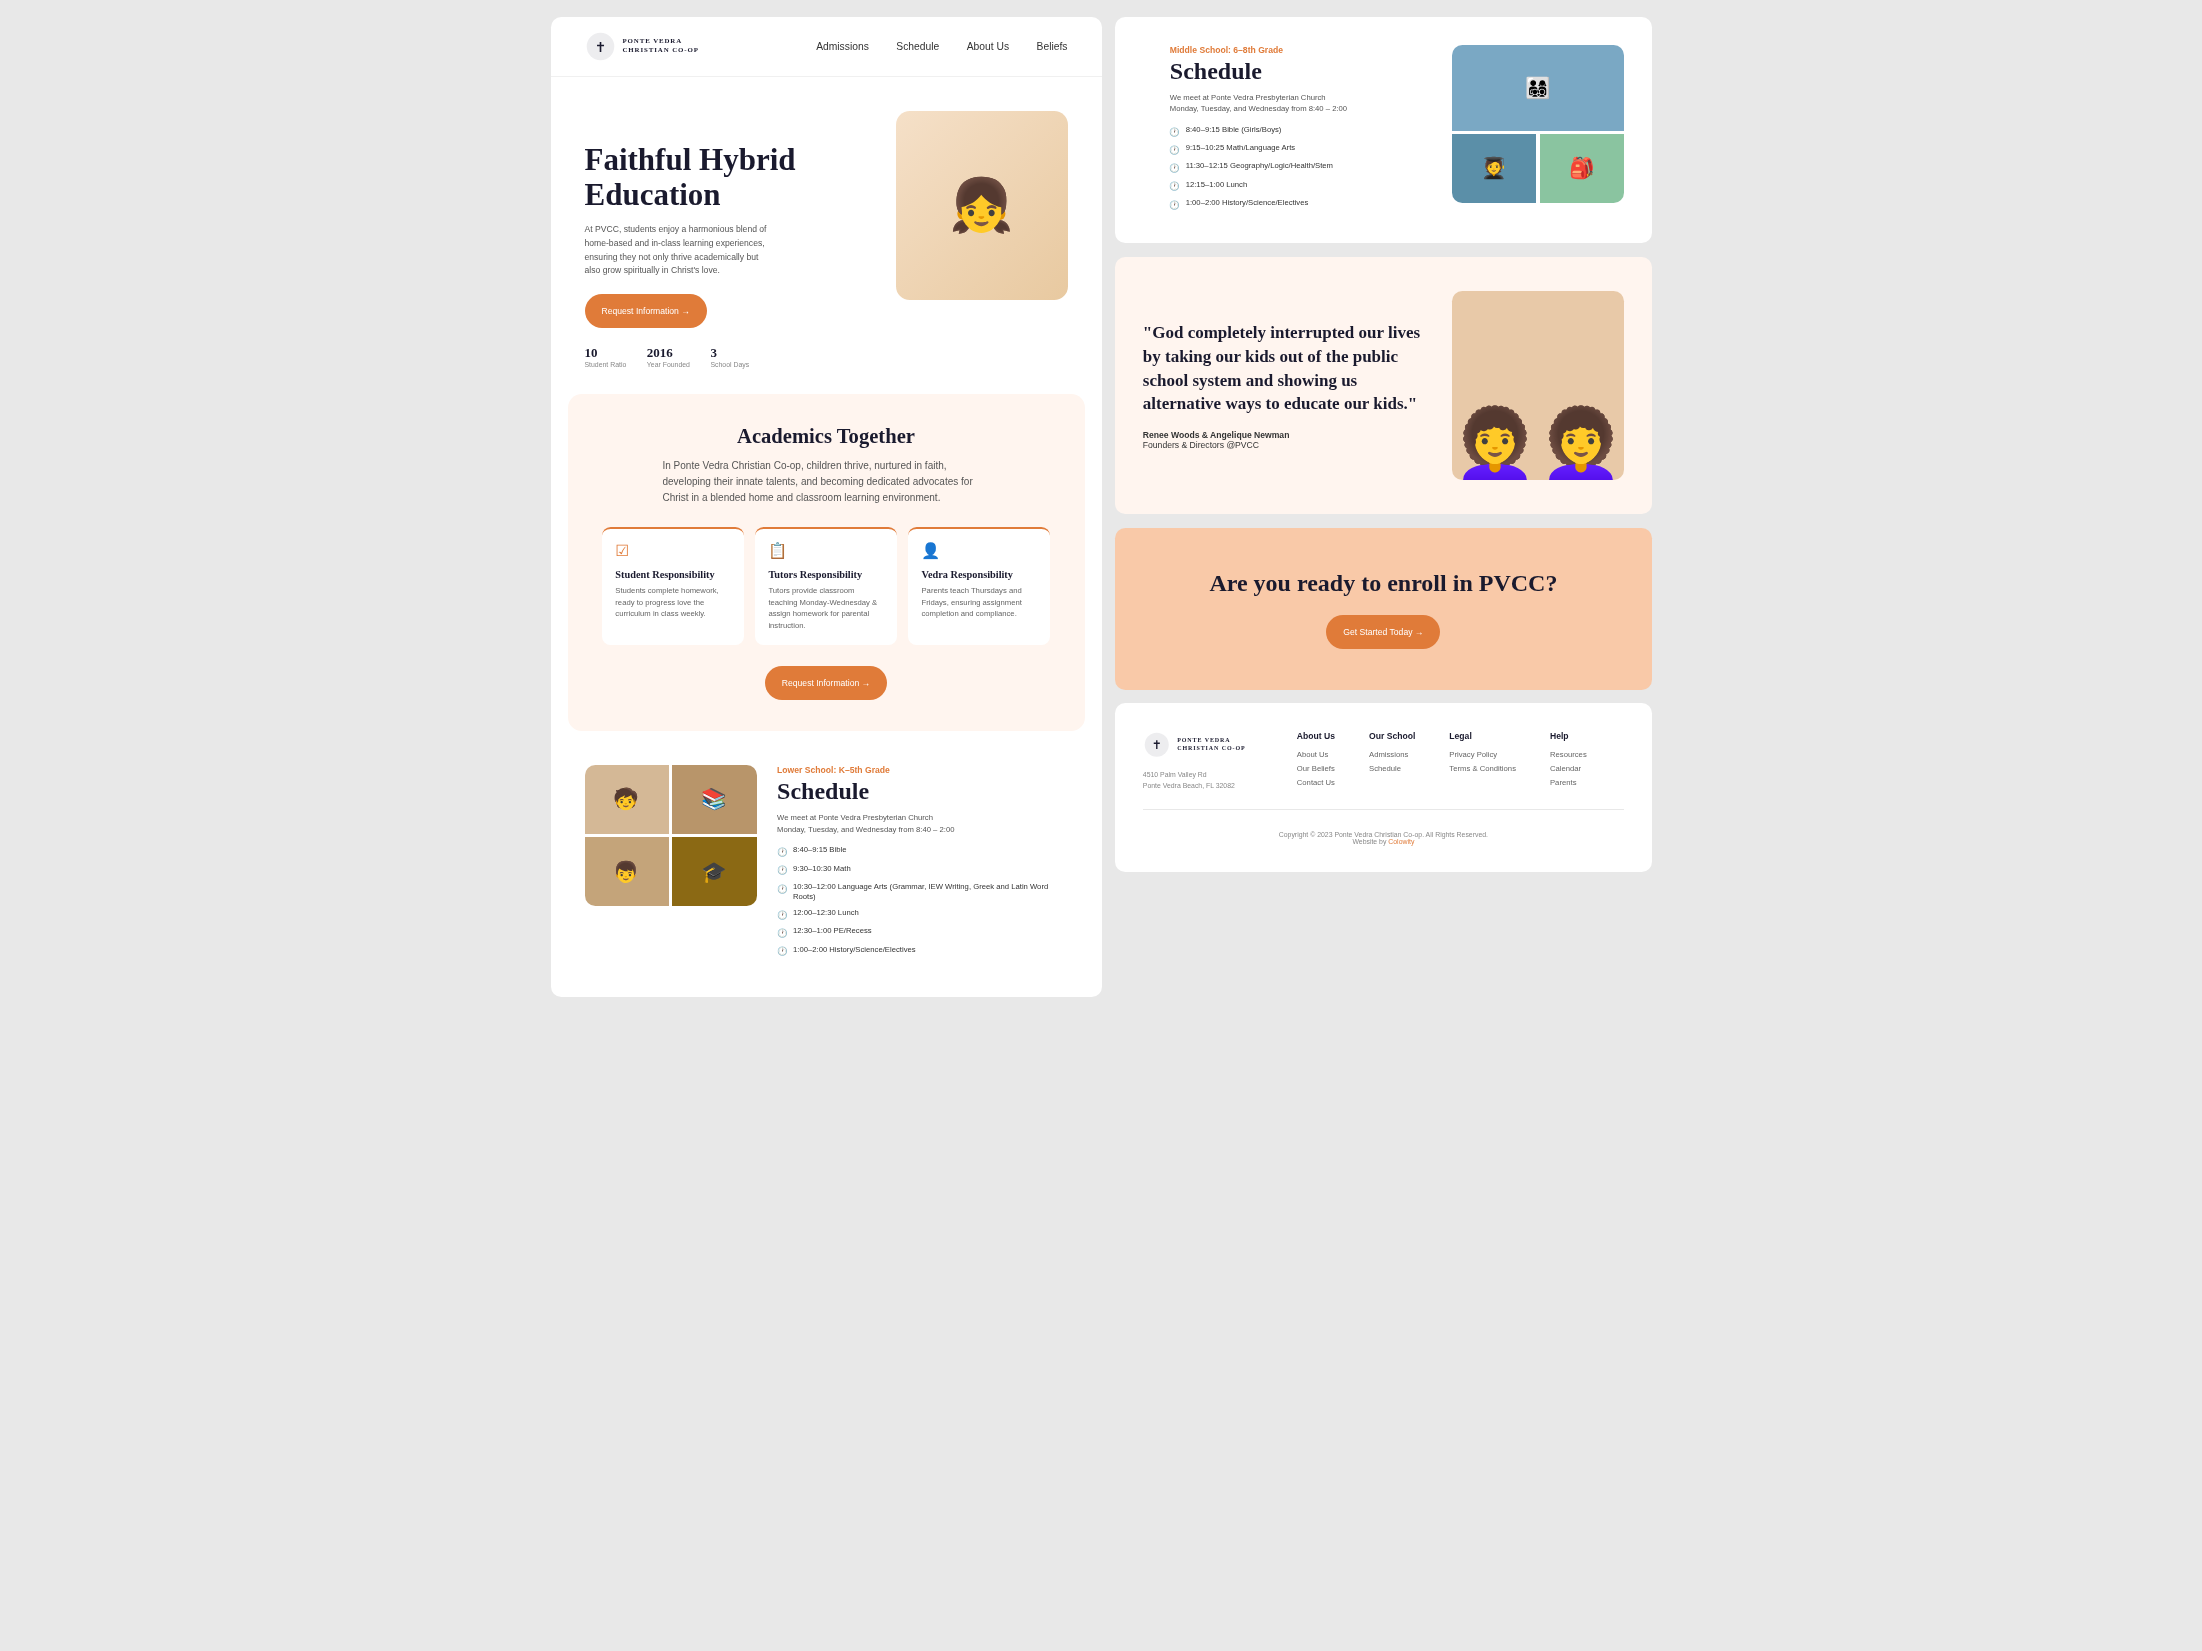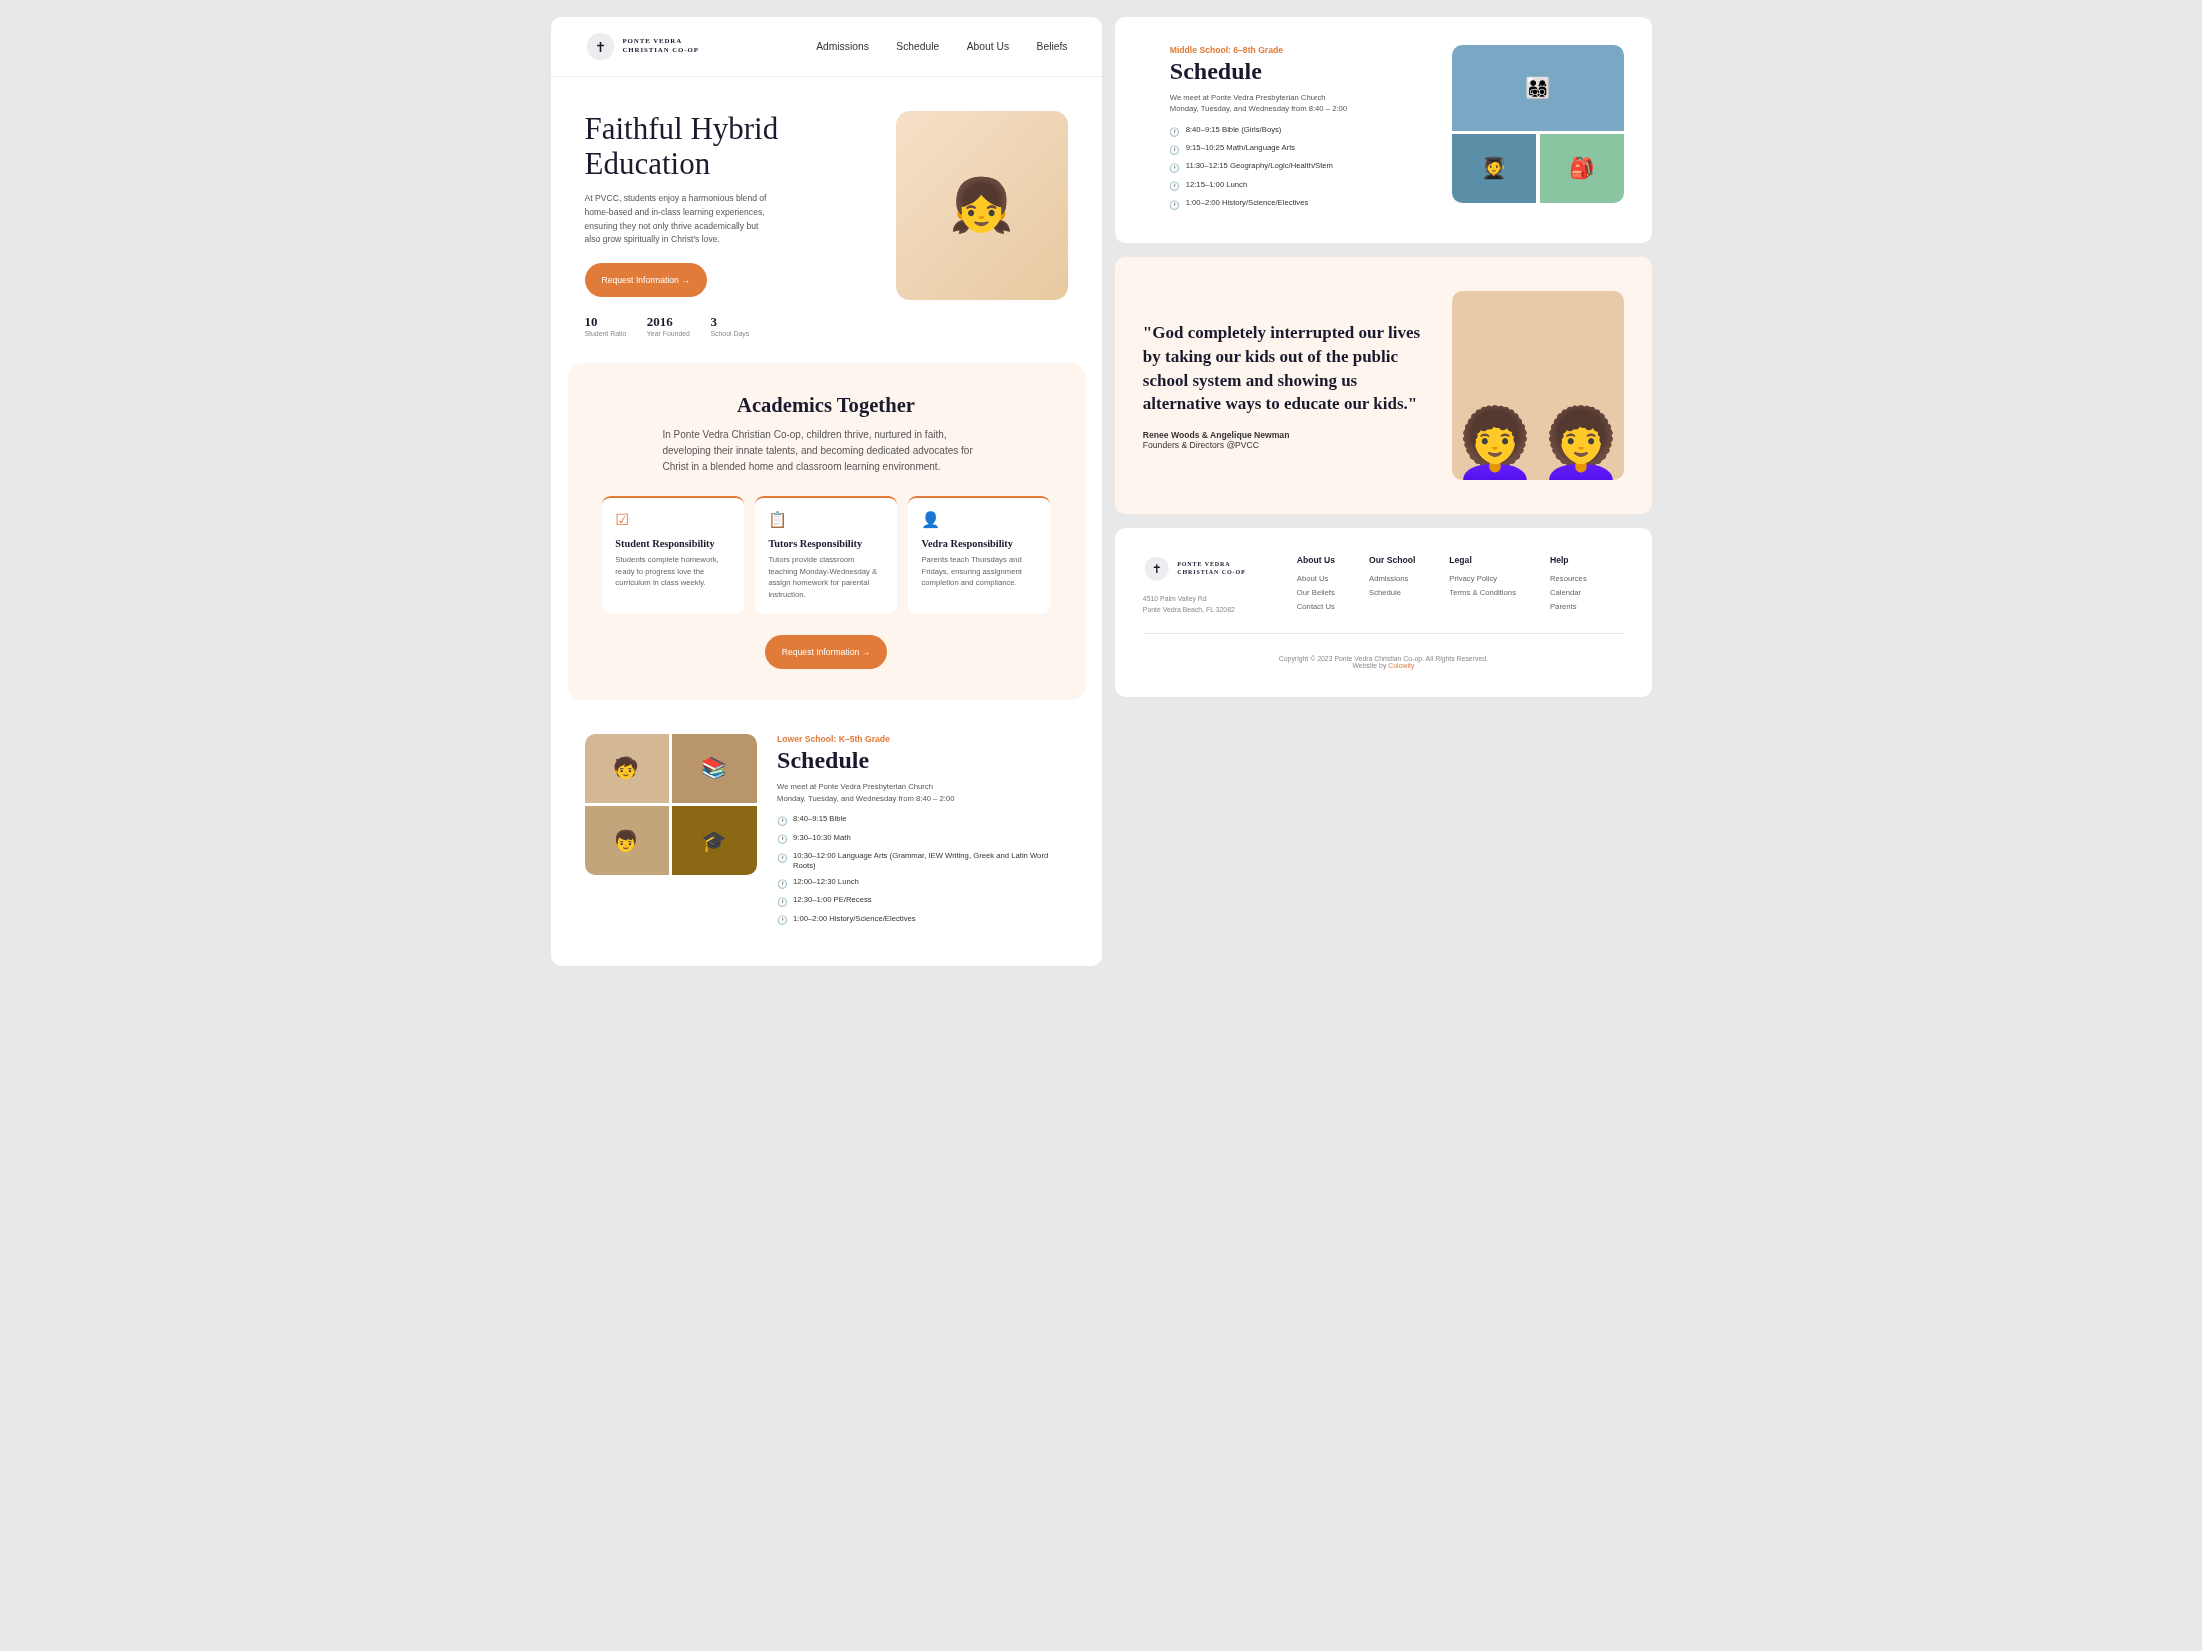--- a/index.html
+++ b/index.html
@@ -67,24 +67,25 @@
       padding: 34px 34px 26px;
       display: flex;
       gap: 17px;
       align-items: flex-start;
     }
     .hero-content {
       flex: 1;
     }
     .hero-title {
       font-size: 31px;
-      font-weight: 400;
+      font-weight: 700;
       color: #1a1a2e;
       line-height: 1.15;
       margin-bottom: 10.3px;
+      margin-top: 31px;
     }
     .hero-desc {
       font-size: 8.6px;
       color: #555;
       line-height: 1.6;
       max-width: 189px;
       margin-bottom: 15.5px;
       font-family: sans-serif;
     }
     .btn-orange {
@@ -594,20 +595,24 @@
         <div class="quote-attribution">
           <div class="quote-attribution-name">Renee Woods &amp; Angelique Newman</div>
           <div>Founders &amp; Directors @PVCC</div>
         </div>
       </div>
       <div class="quote-image">
         <div class="quote-people-placeholder">👩‍🦱👩‍🦱</div>
       </div>
     </div>
 
+    <div class="enroll-section">
+      <h2 class="enroll-title">Are you ready to enroll in PVCC?</h2>
+      <button class="btn-orange">Get Started Today →</button>
+    </div>
 
     <div class="footer-section">
       <div class="footer-top">
         <div class="footer-brand">
           <div class="footer-logo">
             <svg class="footer-logo-icon" viewBox="0 0 32 32" xmlns="http://www.w3.org/2000/svg">
               <circle cx="16" cy="16" r="14" fill="#1a1a2e" opacity="0.08"></circle>
               <text x="16" y="21" text-anchor="middle" font-size="14" fill="#1a1a2e">✝</text>
             </svg>
             <div class="footer-logo-text">

